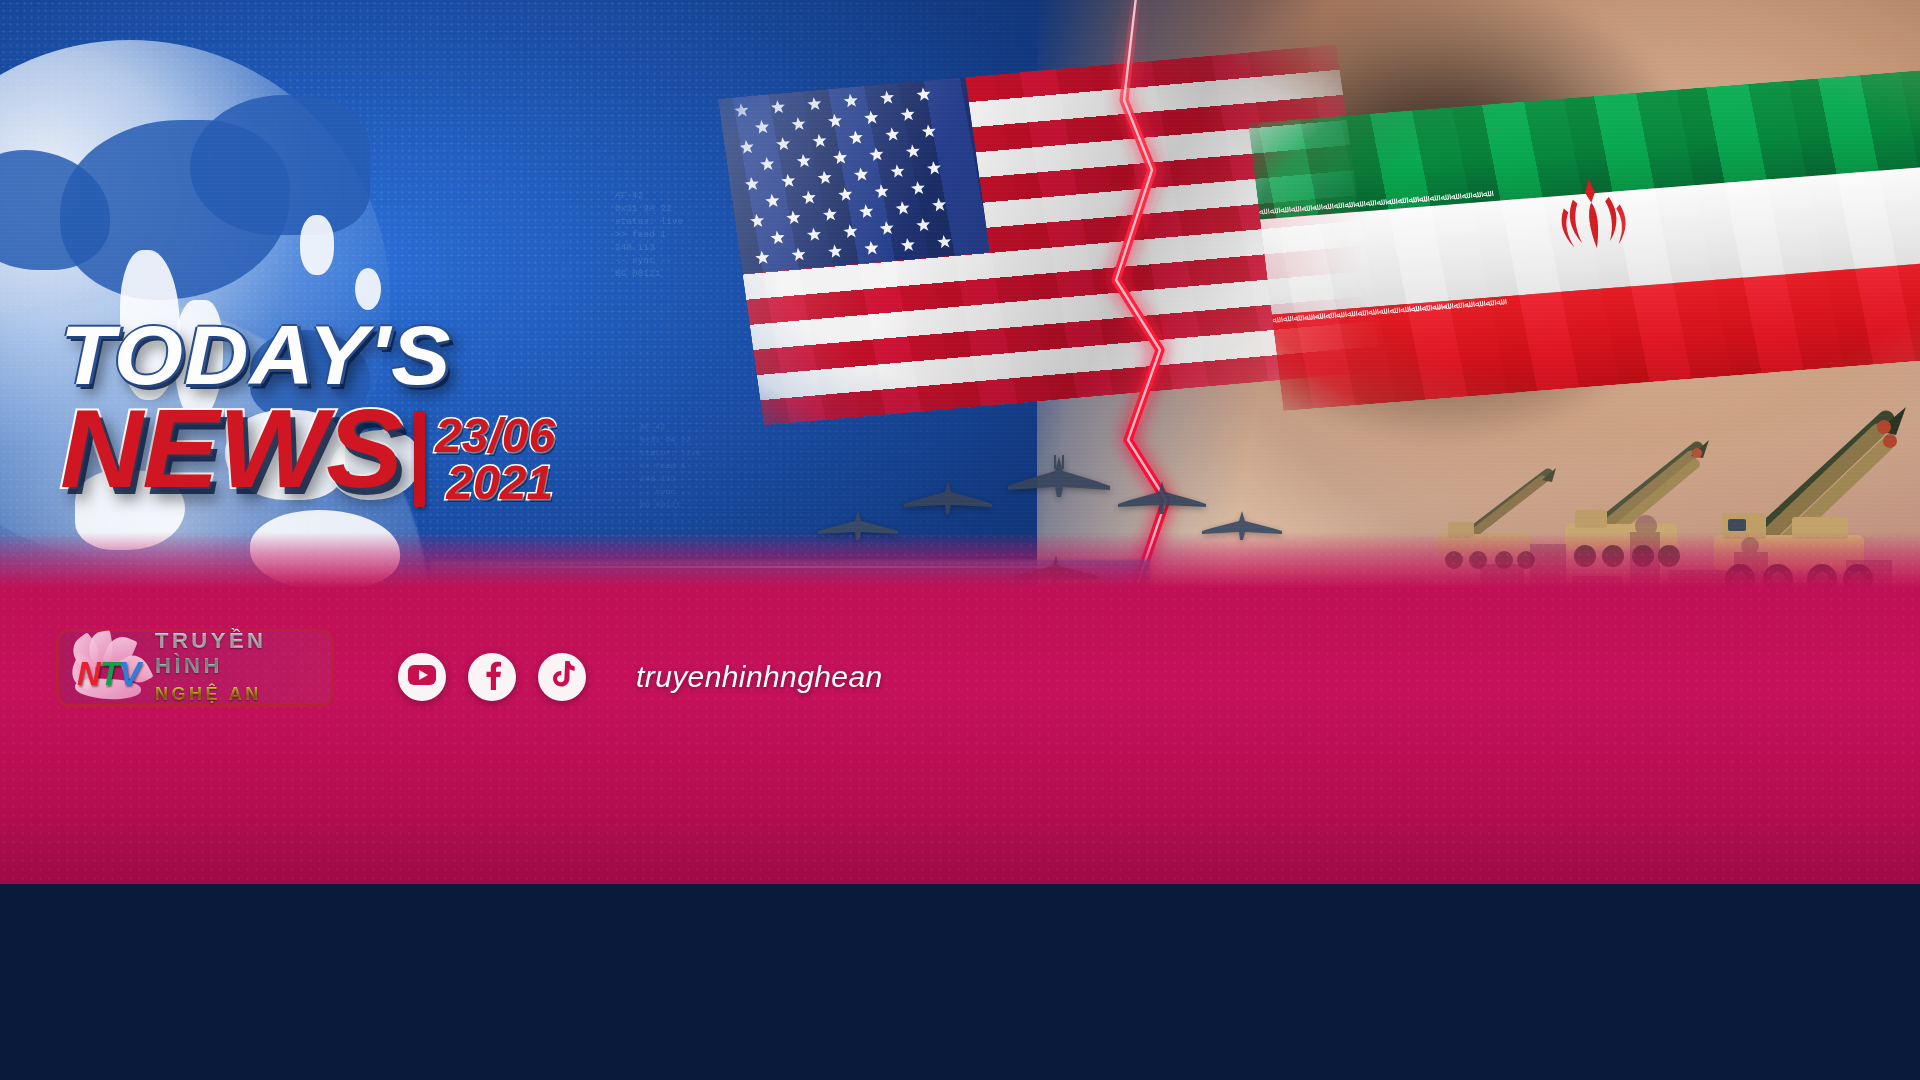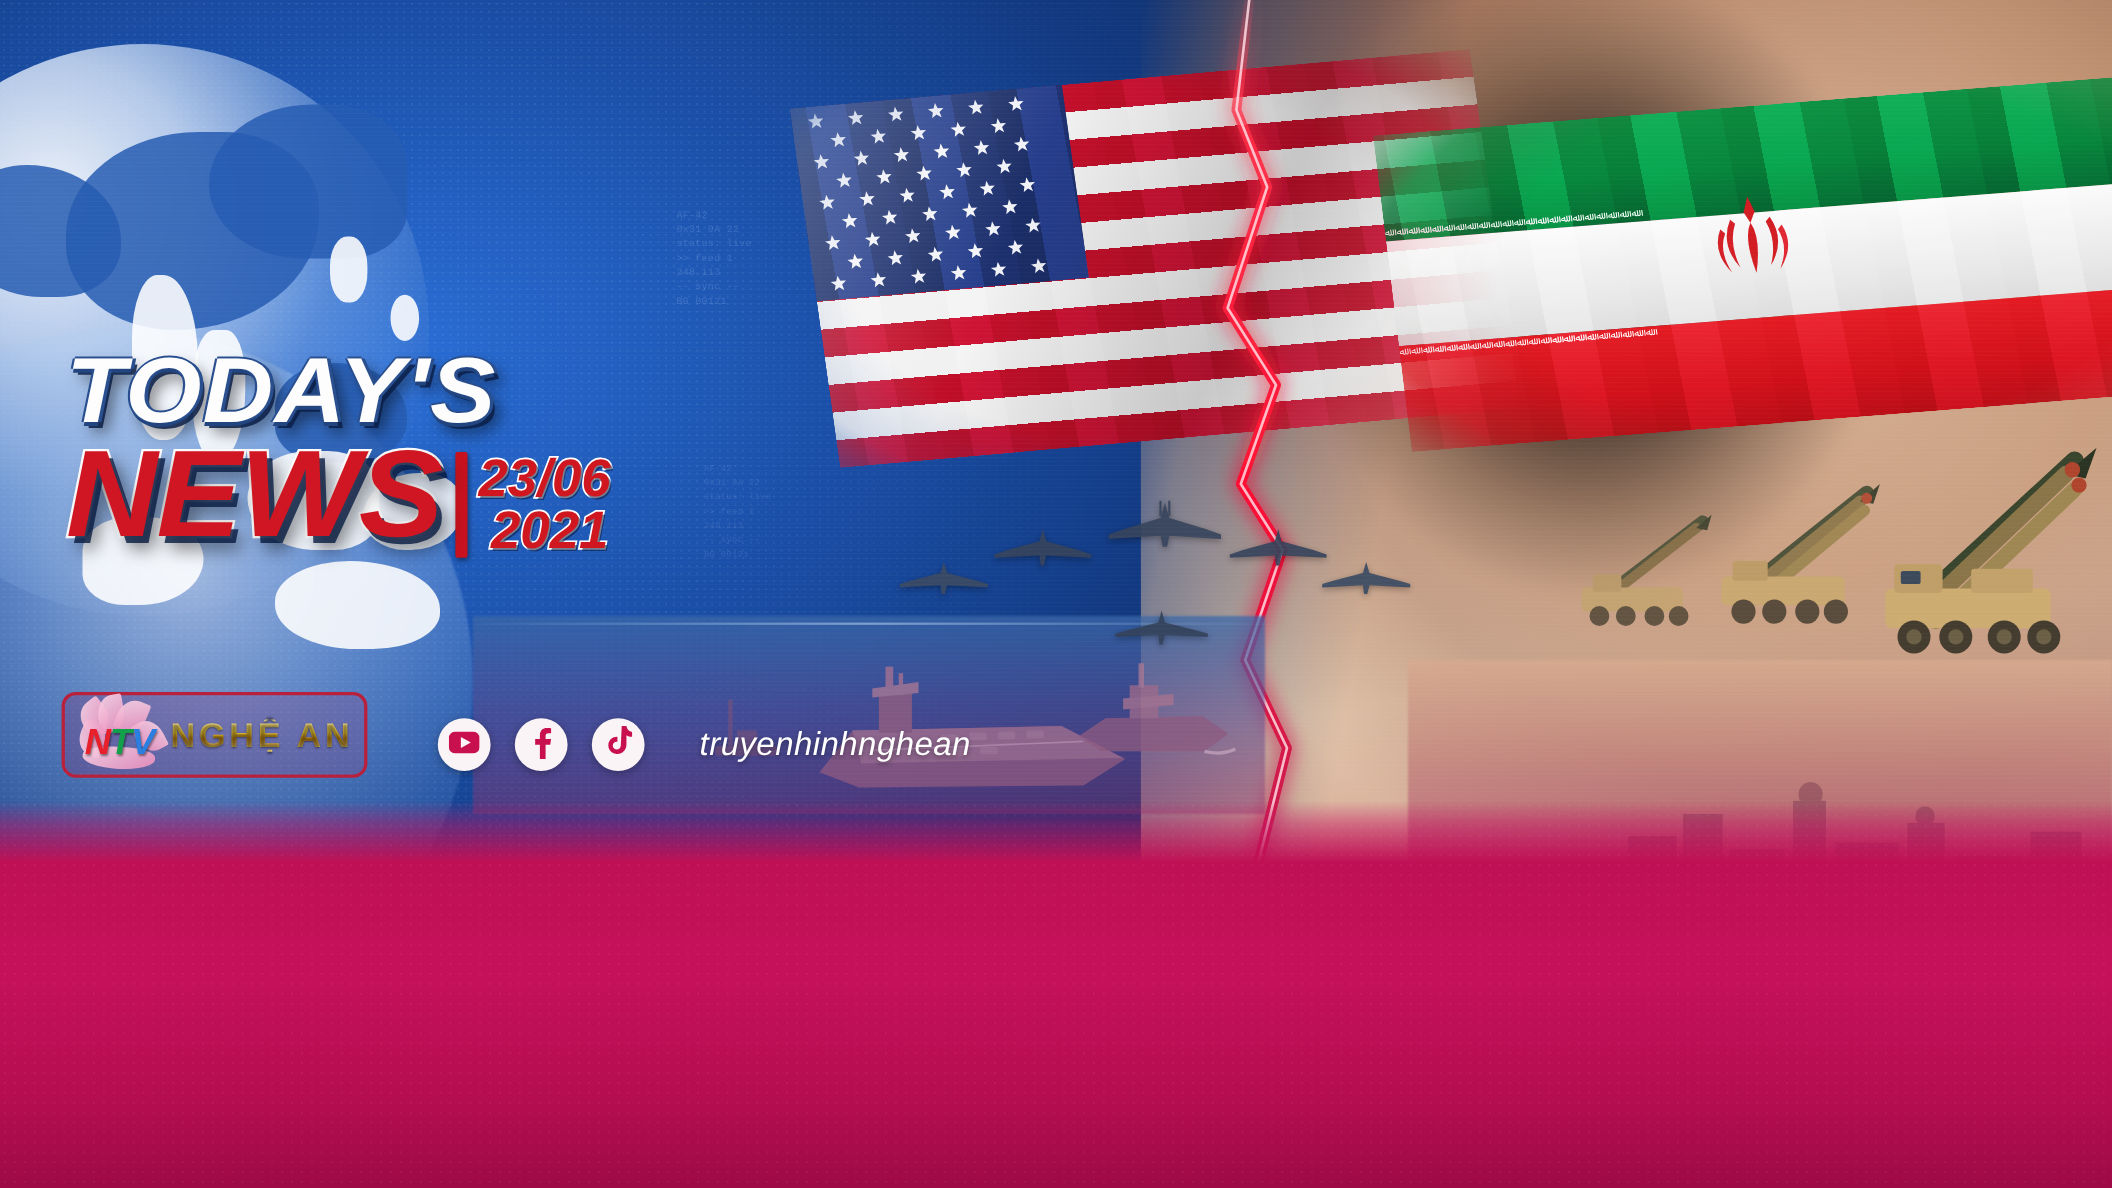--- a/index.html
+++ b/index.html
@@ -1,19 +1,19 @@
 <!DOCTYPE html>
 <html><head>
 <meta charset="utf-8">
 <style>
   * { margin:0; padding:0; box-sizing:border-box; }
   html,body { width:1920px; height:1080px; overflow:hidden; background:#0a1a3a; }
   body { font-family:"Liberation Sans", sans-serif; }
 
-  #stage { position:relative; width:1920px; height:1080px; overflow:hidden; }
+  #stage { position:relative; width:1920px; height:884px; overflow:hidden; }
 
   
   .bg-base{
     position:absolute; inset:0;
     background:
       radial-gradient(ellipse 55% 70% at 18% 30%, #2a6fd8 0%, #1a4fa8 40%, #123a82 70%, #0d2b62 100%),
       linear-gradient(100deg, #0e2e6b 0%, #1551a8 28%, #1d5fc0 45%, #2b4f9e 58%, #6b3f7a 68%, #a85a5a 78%, #c99272 88%, #d9a886 100%);
   }
   
   .bg-right{
@@ -222,21 +222,21 @@
   .ntvletters .t{ color:#12a04a; }
   .ntvletters .v{ color:#2b7fe0; }
   .ntvtext{ margin-left:4px; }
   .th{
     font-size:22px; font-weight:bold; letter-spacing:3.5px; line-height:25px;
     background:linear-gradient(180deg,#ffffff 0%,#e6e6e6 42%,#9ea4ad 55%,#f2f2f2 100%);
     -webkit-background-clip:text; background-clip:text; color:transparent;
     text-shadow:0 1px 2px rgba(0,0,0,.4);
   }
   .na{
-    font-size:31px; font-weight:bold; letter-spacing:3.5px; line-height:30px; margin-top:1px;
+    font-size:18px; font-weight:bold; letter-spacing:3.5px; line-height:30px; margin-top:1px;
     background:linear-gradient(180deg,#fff3b0 0%,#ffd534 40%,#c98c12 58%,#ffe98a 100%);
     -webkit-background-clip:text; background-clip:text; color:transparent;
     text-shadow:0 1px 2px rgba(0,0,0,.45);
   }
 
   
   .social{ position:absolute; left:398px; top:653px; display:flex; align-items:center; gap:22px; }
   .sicon{
     width:48px; height:48px; border-radius:50%; background:#fbf4f6;
     display:flex; align-items:center; justify-content:center;
@@ -572,20 +572,21 @@
       <div class="petal" style="left:22px; top:-3px; width:24px;height:34px; transform:rotate(-10deg);"></div>
       <div class="petal" style="left:40px; top:1px;  width:26px;height:30px; transform:rotate(22deg);"></div>
       <div class="petal" style="left:2px;  top:24px; width:30px;height:24px; transform:rotate(-66deg);"></div>
       <div class="petal" style="left:54px; top:22px; width:30px;height:24px; transform:rotate(62deg);"></div>
       <div class="petal" style="left:8px;  top:44px; width:66px;height:20px; border-radius:50% 50% 60% 60%; transform:rotate(3deg);"></div>
       <div class="ntvletters">
         <span class="n">N</span><span class="t">T</span><span class="v">V</span>
       </div>
     </div>
     <div class="ntvtext">
+      <div class="th">TRUYỀN HÌNH</div>
       <div class="na">NGHỆ AN</div>
     </div>
   </div>
 
   <div class="social">
     <div class="sicon">
       <span>
         <svg width="28" height="20" viewBox="0 0 28 20" xmlns="http://www.w3.org/2000/svg">
           <rect x="0" y="0" width="28" height="20" rx="6" fill="#c9104e"></rect>
           <path d="M11 5 L20 10 L11 15 Z" fill="#fbf4f6"></path>

